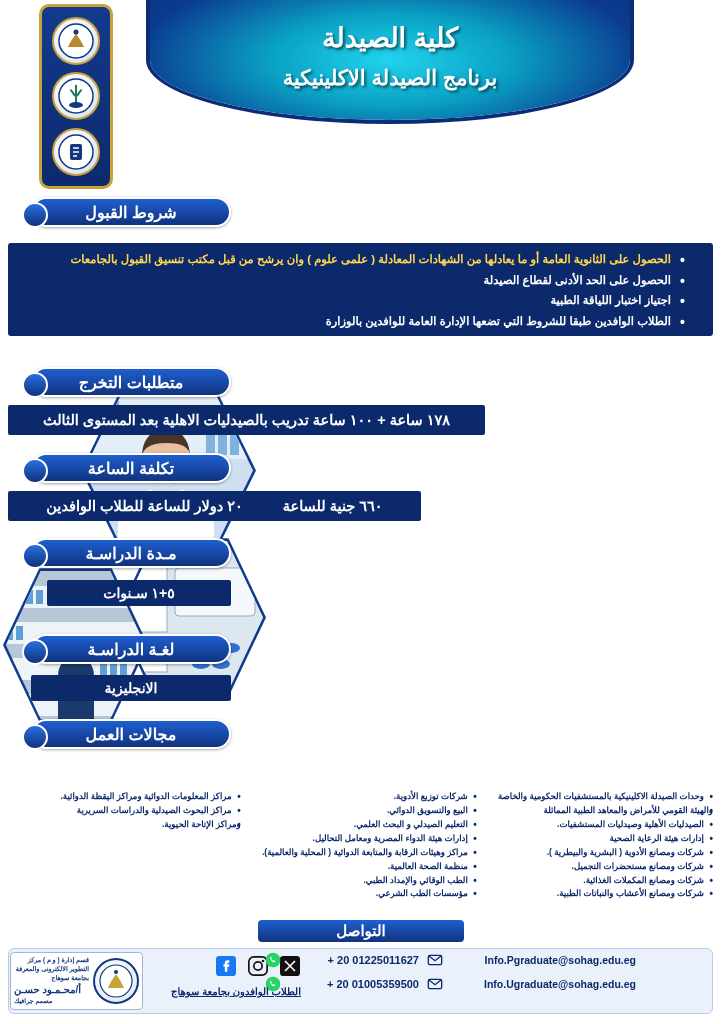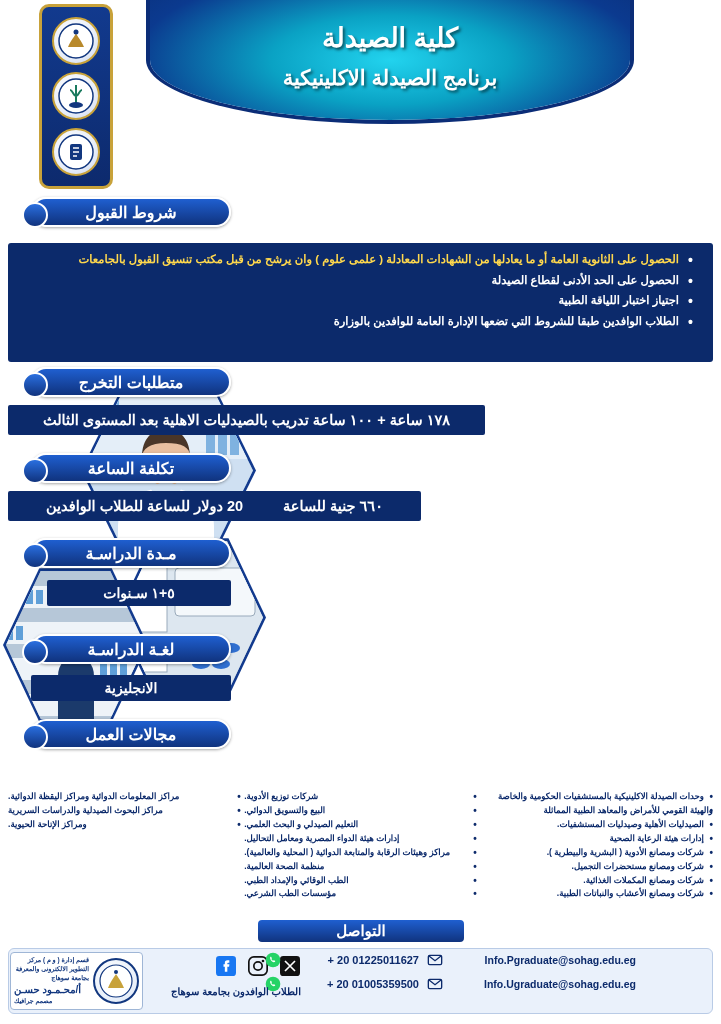--- a/index.html
+++ b/index.html
@@ -83,23 +83,23 @@
     position: absolute;
     background: #0c2a6b;
     color: #ffffff;
     display: flex; align-items: center; justify-content: center;
     font-weight: bold;
     border-radius: 2px;
   }
 
   
   .cond-box {
-    position: absolute; top: 243px; right: 8px; width: 705px; height: 119px;
+    position: absolute; top: 243px; right: 8px; width: 705px; height: 93px;
     background: #0c2a6b; color: #ffffff; border-radius: 3px;
-    padding: 8px 20px 8px 10px;
+    padding: 8px 28px 8px 10px;
   }
   .cond-list { list-style: none; }
   .cond-list li {
     font-size: 11.5px; font-weight: bold; line-height: 1.45;
     text-align: right; padding-right: 14px; position: relative;
     margin-bottom: 4px;
   }
   .cond-list li::before {
     content: "•"; position: absolute; right: 0; top: -1px; color: #ffffff; font-size: 14px;
   }
@@ -135,21 +135,21 @@
     display: flex; justify-content: space-between; direction: rtl;
     color: #0c2a6b;
   }
   .fcol { width: 33%; }
   .fcol ul { list-style: none; }
   .fcol li {
     font-size: 8.6px; font-weight: bold; line-height: 1.62; text-align: right;
     position: relative; padding-right: 9px; white-space: nowrap;
   }
   .fcol li::before { content: "•"; position: absolute; right: 0; top: -1px; font-size: 10px; }
-  .fcol.mid li, .fcol.left li { text-align: left; }
+  .fcol.mid li, .fcol.left li { text-align: right; }
 
   
   .contact-pill {
     position: absolute; top: 918px; right: 255px; width: 210px; height: 26px;
     background: linear-gradient(#1f5fd0, #10337e);
     border-radius: 6px; border: 2px solid #ffffff;
     color: #fff; font-weight: bold; font-size: 15px;
     display: flex; align-items: center; justify-content: center;
   }
   .contact-band {
@@ -168,21 +168,21 @@
     position: absolute; top: 952px; right: 36px; width: 420px;
     display: flex; flex-direction: column; gap: 8px;
   }
   .crow { display: flex; align-items: center; justify-content: flex-start; gap: 8px; direction: ltr; }
   .crow .mailtxt { font-size: 10.5px; color: #0c2a6b; font-weight: bold; min-width: 185px; text-align: right; }
   .crow .phone { font-size: 11px; color: #0c2a6b; font-weight: bold; min-width: 130px; text-align: right; }
   .ic-mail, .ic-wa { width: 16px; height: 16px; display:flex; align-items:center; justify-content:center; }
 
   .student-note {
     position: absolute; top: 986px; right: 400px; width: 170px;
-    font-size: 10px; font-weight: bold; color: #0c2a6b; text-align: center;
+    font-size: 10px; font-weight: bold; color: #0c2a6b; text-align: center; text-decoration: underline;
   }
 
   .stamp {
     position: absolute; top: 952px; right: 578px; width: 133px; height: 58px;
     background: #ffffff; border: 1px solid #9fb6d6; border-radius: 4px;
     display: flex; align-items: center; gap: 4px; padding: 3px;
   }
   .stamp-seal {
     width: 46px; height: 46px; border-radius: 50%;
     background: radial-gradient(circle at 40% 35%, #ffffff, #dce7f7);
@@ -315,21 +315,21 @@
       </div>
     </div>
   </div>
 
   <div class="sec-head" style="top:367px; right:490px; width:200px;">متطلبات التخرج</div>
   <div class="bar" style="top:405px; right:236px; width:477px; height:30px; font-size:14.5px;">١٧٨ ساعة + ١٠٠ ساعة تدريب بالصيدليات الاهلية بعد المستوى الثالث</div>
 
   <div class="sec-head" style="top:453px; right:490px; width:200px;">تكلفة الساعة</div>
   <div class="bar" style="top:491px; right:300px; width:413px; height:30px; font-size:14.5px; gap:40px;">
     <span>٦٦٠ جنية للساعة</span>
-    <span>20 دولار للساعة للطلاب الوافدين</span>
+    <span>٢٠ دولار للساعة للطلاب الوافدين</span>
   </div>
 
   <div class="sec-head" style="top:538px; right:490px; width:200px;">مـدة الدراسـة</div>
   <div class="bar" style="top:580px; right:490px; width:184px; height:26px; font-size:14px;">٥+١ سـنوات</div>
 
   <div class="sec-head" style="top:634px; right:490px; width:200px;">لغـة الدراسـة</div>
   <div class="bar" style="top:675px; right:490px; width:200px; height:26px; font-size:14px;margin-left:41px;">الانجليزية</div>
 
   <div class="sec-head" style="top:719px; right:490px; width:200px;">مجالات العمل</div>
 

